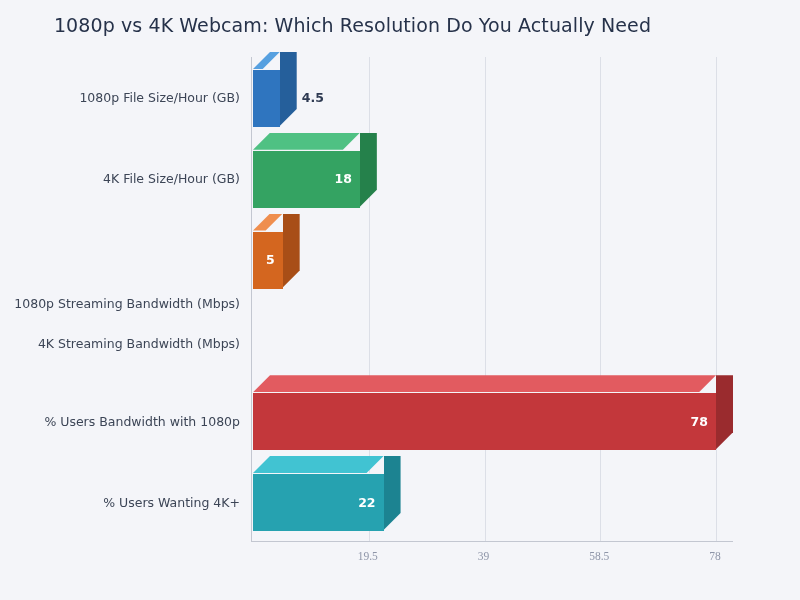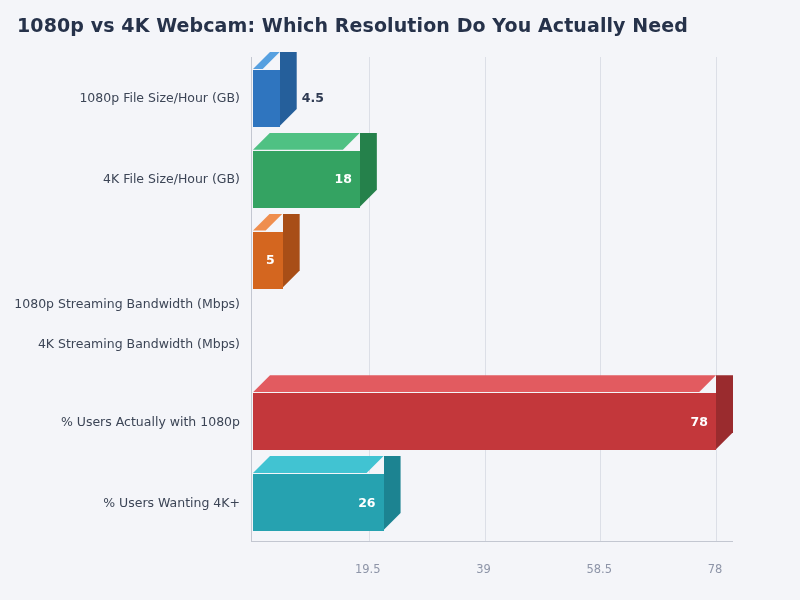--- a/index.html
+++ b/index.html
@@ -19,21 +19,21 @@
     height: 600px;
   }
   #chart-title {
     position: absolute;
     top: 14px;
     left: 0;
     width: 705px;
     text-align: center;
     font-family: "DejaVu Sans", sans-serif;
     font-size: 19px;
-    font-weight: bold;
+    font-weight: normal;
     color: #26324a;
     letter-spacing: 0.1px;
   }
   
   #plot-area {
     position: absolute;
     left: 251px;
     top: 57px;
     width: 482px;
     height: 485px;
@@ -71,25 +71,26 @@
   
   #x-axis-labels {
     position: absolute;
     left: 251px;
     top: 546px;
     width: 482px;
     height: 22px;
   }
   .x-tick {
     position: absolute;
-    top: 16px;
+    top: 4px;
     font-size: 11.5px;
     color: #8e95a8;
     transform: translateX(-50%);
     white-space: nowrap;
+    font-family: Liberation Serif, serif;
   }
   
   .bar {
     position: absolute;
   }
   .bar-front {
     position: absolute;
     left: 0;
     top: 0;
     height: 100%;
@@ -129,21 +130,21 @@
 
 <div id="chart-root">
 
   <div id="chart-title">1080p vs 4K Webcam: Which Resolution Do You Actually Need</div>
 
   <div id="y-axis-labels">
       <div class="y-label" style="top: 40.4167px;">1080p File Size/Hour (GB)</div>
       <div class="y-label" style="top: 121.25px; text-align: right;">4K File Size/Hour (GB)</div>
       <div class="y-label" style="top: 202.083px; margin-top: 44px;">1080p Streaming Bandwidth (Mbps)</div>
       <div class="y-label" style="top: 286px;">4K Streaming Bandwidth (Mbps)</div>
-      <div class="y-label" style="top: 363.75px;">% Users Actually with 1080p</div>
+      <div class="y-label" style="top: 363.75px;">% Users Bandwidth with 1080p</div>
       <div class="y-label" style="top: 444.583px; text-align: right;">% Users Wanting 4K+</div>
     </div>
 
   <div id="plot-area">
       <div class="gridline" style="left: 116.75px;"></div>
       <div class="gridline" style="left: 232.5px;"></div>
       <div class="gridline" style="left: 348.25px;"></div>
       <div class="gridline" style="left: 464px;"></div>
       <div class="bar" style="left: 1px; top: 11.9167px; width: 26.7115px; height: 57px;">
         <div class="bar-front" style="width: 26.7115px; background: rgb(47, 117, 191);"></div>
@@ -166,21 +167,21 @@
       <div class="bar" style="left: 1px; top: 335.25px; width: 463px; height: 57px;">
         <div class="bar-front" style="width: 463px; background: rgb(195, 55, 59);"></div>
         <div class="bar-top" style="width: 463px; background: rgb(226, 91, 96); clip-path: polygon(17px 0px, 100% 0px, 446px 100%, 0px 100%);"></div>
         <div class="bar-side" style="left: 463px; height: 74px; top: -17px; background: rgb(154, 43, 46); clip-path: polygon(0px 0px, 100% 0px, 100% 57px, 0px 100%);"></div>
         <div class="bar-value inside">78</div>
       </div>
       <div class="bar" style="left: 1px; top: 416.083px; width: 130.59px; height: 57px;">
         <div class="bar-front" style="width: 130.59px; background: rgb(38, 162, 176);"></div>
         <div class="bar-top" style="width: 130.59px; background: rgb(65, 195, 210); clip-path: polygon(17px 0px, 100% 0px, 113.59px 100%, 0px 100%);"></div>
         <div class="bar-side" style="left: 130.59px; height: 74px; top: -17px; background: rgb(28, 131, 145); clip-path: polygon(0px 0px, 100% 0px, 100% 57px, 0px 100%);"></div>
-        <div class="bar-value inside">26</div>
+        <div class="bar-value inside">22</div>
       </div>
     </div>
 
   <div id="x-axis-labels">
       <div class="x-tick" style="left: 116.75px;">19.5</div>
       <div class="x-tick" style="left: 232.5px;">39</div>
       <div class="x-tick" style="left: 348.25px;">58.5</div>
       <div class="x-tick" style="left: 464px;">78</div>
     </div>
 

